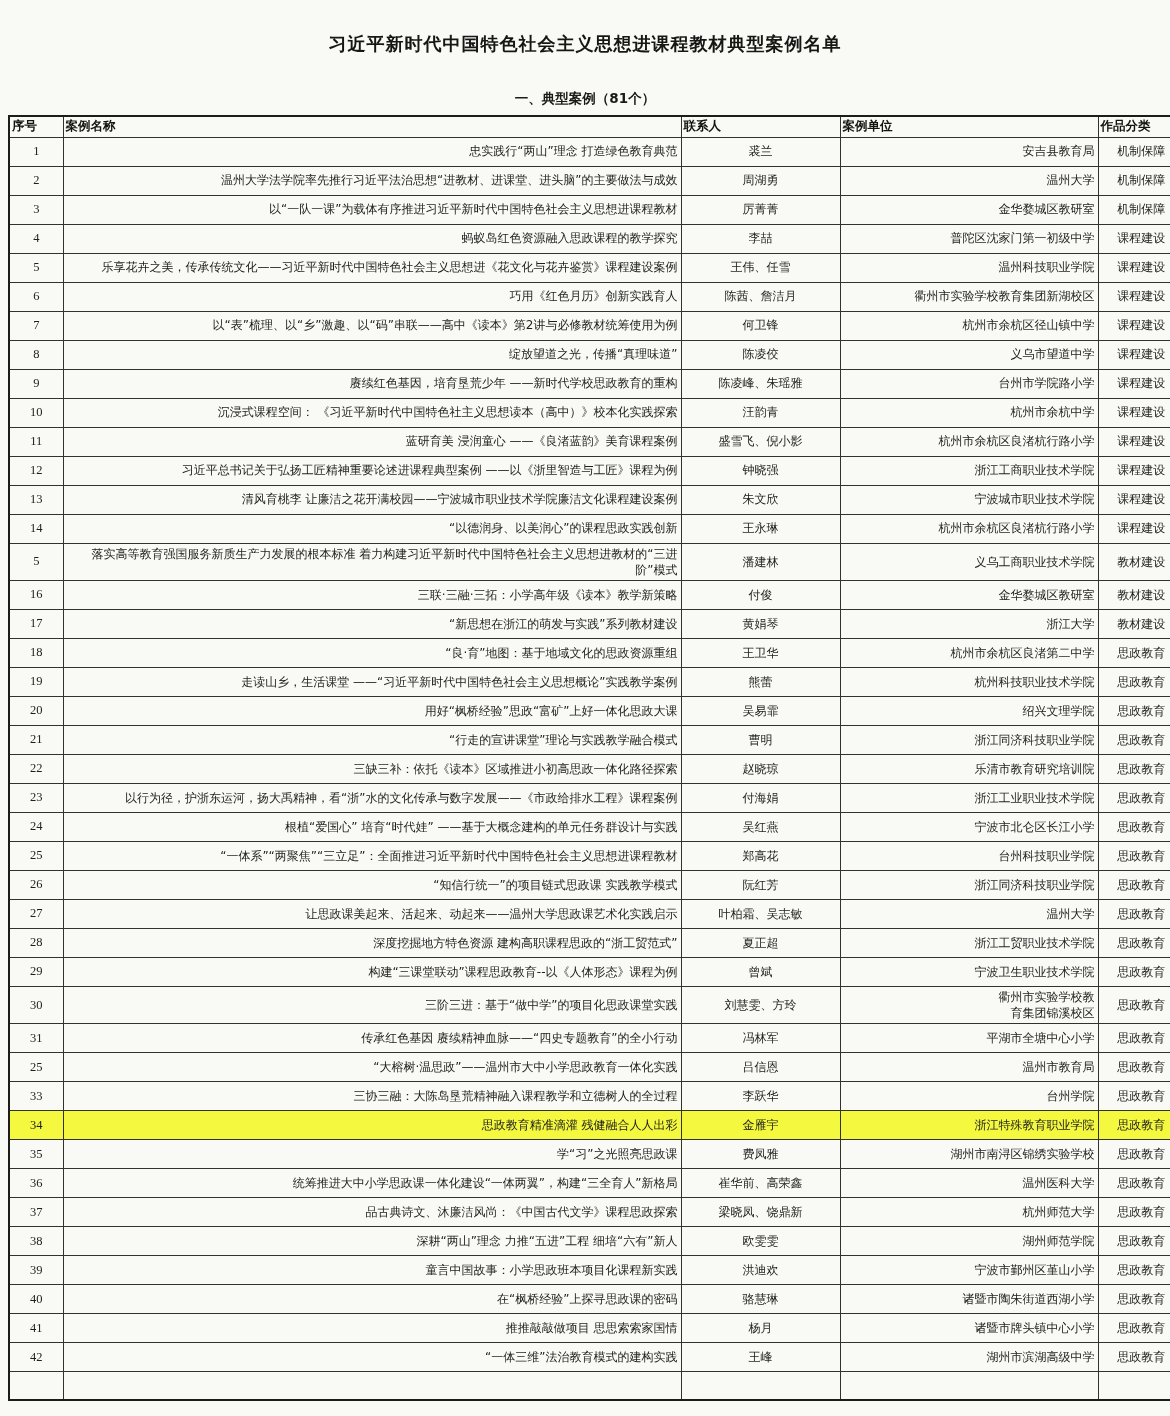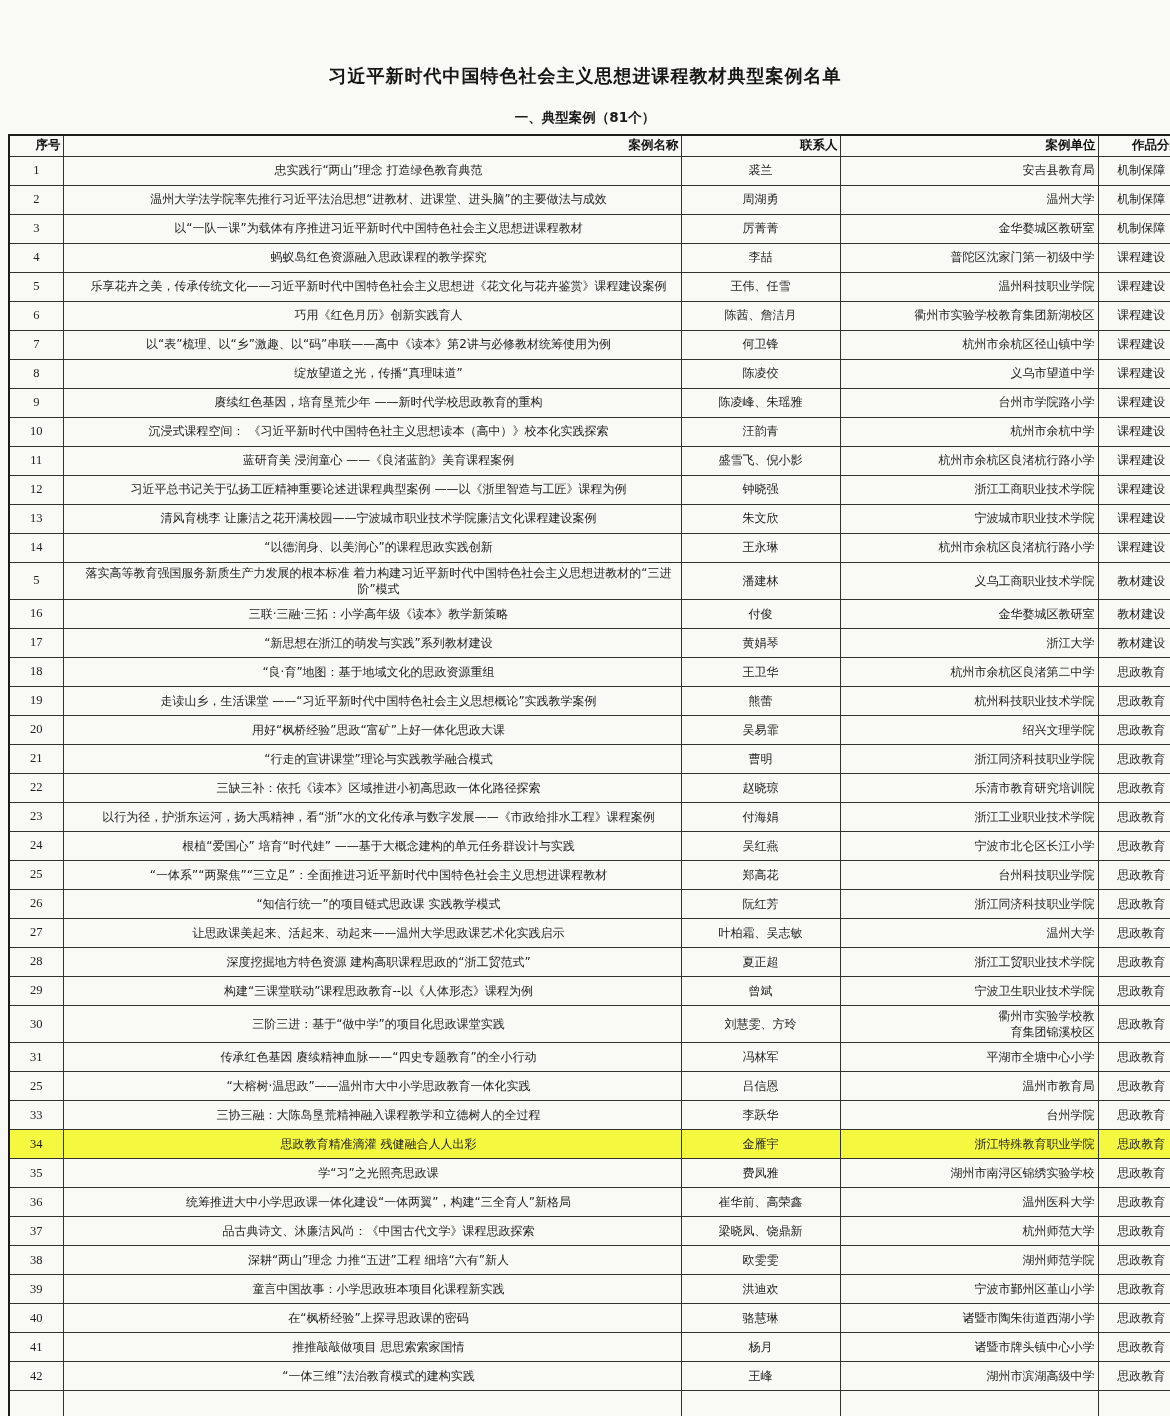--- a/index.html
+++ b/index.html
@@ -3,50 +3,50 @@
 <meta charset="utf-8">
 <style>
   html,body{margin:0;padding:0;}
   body{
     width:1170px;height:1416px;overflow:hidden;
     background:#f9f9f6;color:#1e1e1c;
     font-family:"DejaVu Sans","Liberation Sans",sans-serif;
     -webkit-font-smoothing:antialiased;
   }
   .doc-title{
-    padding-top:64px;text-align:center;
+    padding-top:32px;text-align:center;
     font-size:18px;font-weight:bold;letter-spacing:1px;color:#161614;
   }
   .section-heading{
-    margin-top:21px;text-align:center;
+    margin-top:34px;text-align:center;
     font-size:13.5px;font-weight:bold;color:#1a1a18;
   }
   table.case-table{
     border-collapse:collapse;table-layout:fixed;
     width:1176px;margin:7px 0 0 8px;
     border:2px solid #1c1c19;
   }
   .case-table th,.case-table td{
     border:1px solid #32322d;
     font-size:12px;line-height:1.35;
     padding:2px 3px;
     overflow:hidden;
   }
   .case-table th{
-    font-size:12.5px;font-weight:bold;text-align:right;
+    font-size:12.5px;font-weight:bold;text-align:left;
     height:17px;padding:1px 2px;color:#131311;
   }
   .case-table tr{height:29px;}
   .case-table tr.header-row{height:21px;}
   td.cell-num{
     text-align:center;
     font-family:"Liberation Serif","DejaVu Serif",serif;
     font-size:12.5px;
   }
-  td.cell-name{text-align:center;padding-left:16px;}
+  td.cell-name{text-align:right;padding-left:16px;}
   td.cell-contact,td.cell-unit,td.cell-category{text-align:center;}
   td.cell-unit{white-space:pre-line;text-align:right;}
   .col-no{width:54px;}
   .col-name{width:618px;}
   .col-contact{width:159px;}
   .col-unit{width:258px;}
   .col-cat{width:87px;}
   tr.partial-row{height:28px;}
 </style>
 </head>

